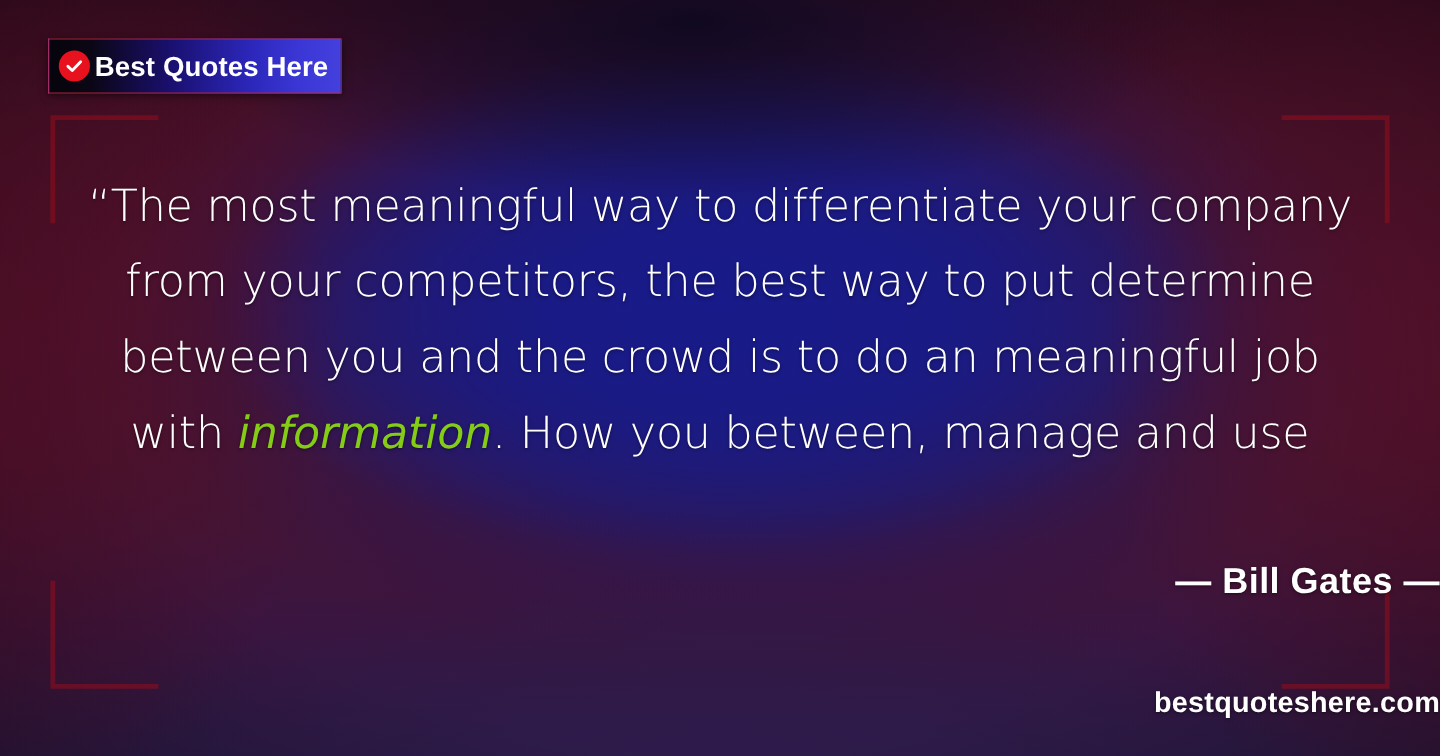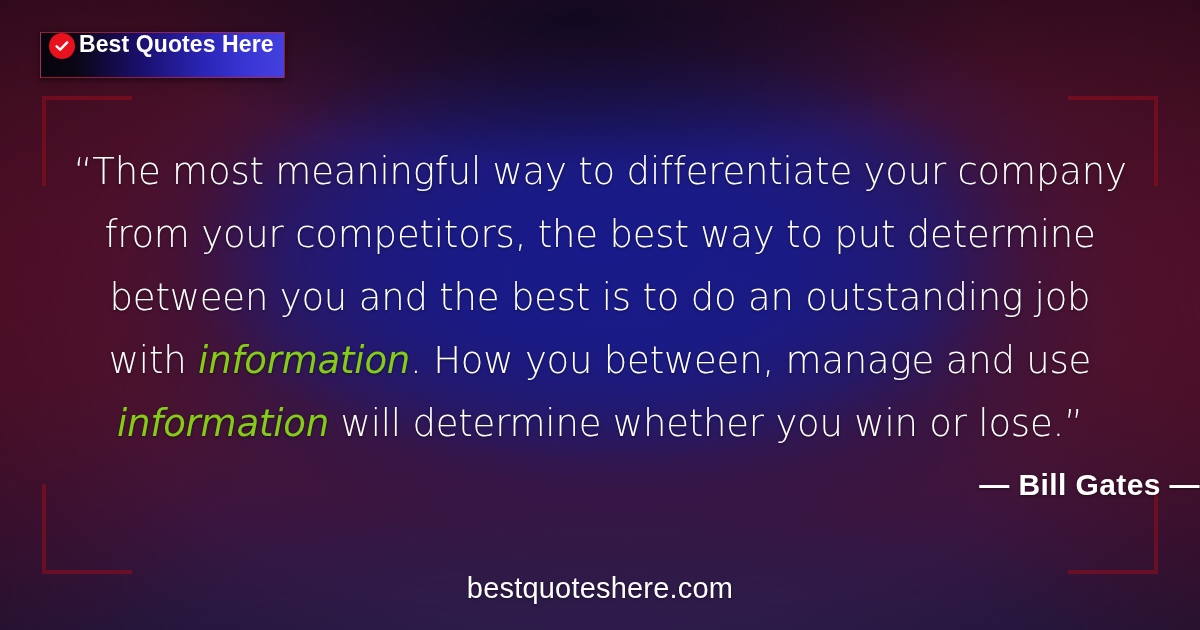--- a/index.html
+++ b/index.html
@@ -98,20 +98,21 @@
   .bracket.bl { left: 42px;   bottom: 56px; border-bottom-width: 4px; border-left-width: 4px; }
   .bracket.br { right: 42px;  bottom: 56px; border-bottom-width: 4px; border-right-width: 4px; }
 
   
   .badge {
     position: absolute;
     left: 40px;
     top: 32px;
     height: 46px;
     display: flex;
+    align-items: center;
     padding: 0 10px 0 8px;
     box-sizing: border-box;
     background: linear-gradient(90deg,
         #06040c 0%,
         #0b0614 14%,
         #1a1070 42%,
         #2b26b8 68%,
         #3b37d6 86%,
         #4340dd 100%);
     border: 1px solid rgba(190,40,60,0.75);
@@ -173,24 +174,24 @@
     letter-spacing: 0.4px;
     text-shadow: 0 1px 3px rgba(0,0,0,0.5);
   }
 
   
   .footer {
     position: absolute;
     left: 0;
     right: 0;
     top: 572px;
-    text-align: center;
-    color: #ffffff;
-    font-size: 29px;
-    font-weight: normal;
+    text-align: right;
+    color: #ffffff;
+    font-size: 24px;
+    font-weight: bold;
     letter-spacing: 0.2px;
     text-shadow: 0 1px 3px rgba(0,0,0,0.5);
   }
 </style>
 </head>
 <body>
 
 <div id="canvas">
 
   <div class="bg-layer bg-base"></div>
@@ -212,22 +213,21 @@
       <svg width="16" height="16" viewBox="0 0 16 16" aria-hidden="true">
         <path d="M2.6 8.3 L6.2 11.7 L13.2 4.4" fill="none" stroke="#ffffff" stroke-width="2.4" stroke-linecap="round" stroke-linejoin="round"></path>
       </svg>
     </span>
     <span class="badge-text">Best Quotes Here</span>
   </div>
 
   <div class="quote">
       <div class="quote-line"><span>“The most meaningful way to differentiate your company</span></div>
       <div class="quote-line"><span>from your competitors, the best way to put determine</span></div>
-      <div class="quote-line"><span>between you and the best is to do an outstanding job</span></div>
+      <div class="quote-line"><span>between you and the crowd is to do an meaningful job</span></div>
       <div class="quote-line"><span>with </span><span class="hl">information</span><span>. How you between, manage and use</span></div>
-      <div class="quote-line"><span class="hl">information</span><span> will determine whether you win or lose.”</span></div>
     </div>
 
   <div class="author">— Bill Gates —</div>
 
   <div class="footer">bestquoteshere.com</div>
 
 </div>
 
 </body></html>

